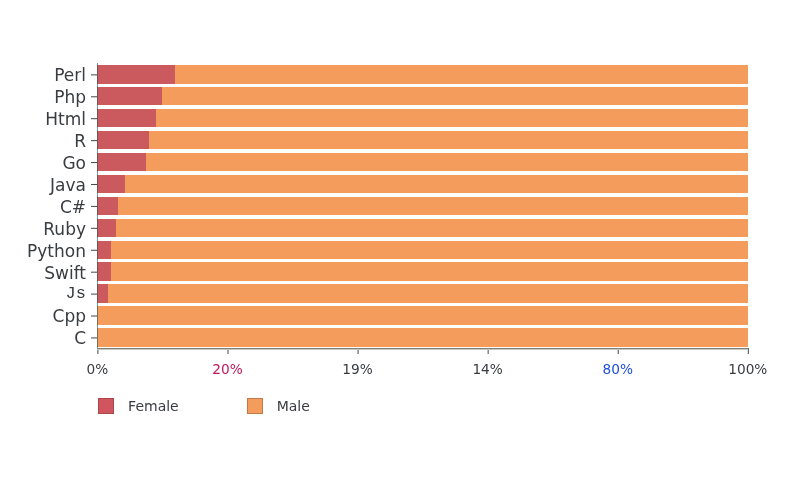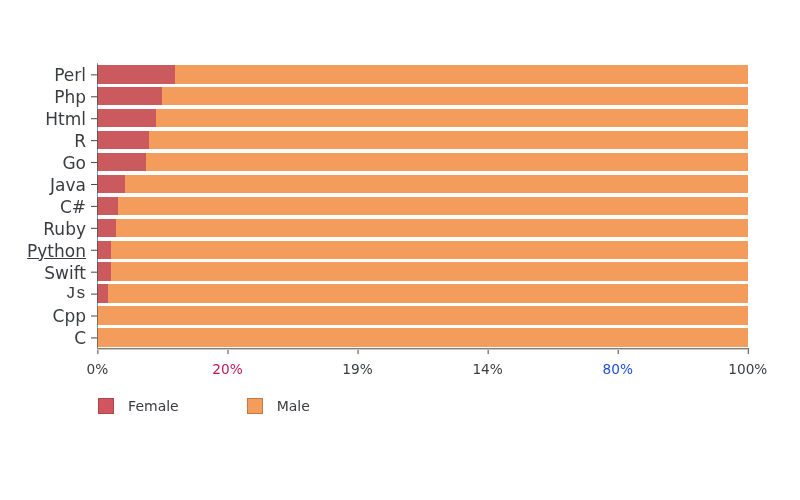--- a/index.html
+++ b/index.html
@@ -179,21 +179,21 @@
     <div class="ylabel" style="right: 714px; top: 132.031px; color: rgb(57, 60, 64);">R</div>
     <div class="ytick" style="left: 91.4px; top: 162px; width: 6px; height: 1.2px; transform: translateY(0.0538461px); background: rgb(68, 72, 76);"></div>
     <div class="ylabel" style="right: 714px; top: 153.954px; color: rgb(57, 60, 64); margin-left: 15px;">Go</div>
     <div class="ytick" style="left: 91.4px; top: 183px; width: 6px; height: 1.2px; transform: translateY(0.976923px); background: rgb(68, 72, 76);"></div>
     <div class="ylabel" style="right: 714px; top: 175.877px; color: rgb(57, 60, 64);">Java</div>
     <div class="ytick" style="left: 91.4px; top: 205px; width: 6px; height: 1.2px; transform: translateY(0.9px); background: rgb(68, 72, 76);"></div>
     <div class="ylabel" style="right: 714px; top: 197.8px; color: rgb(57, 60, 64);">C#</div>
     <div class="ytick" style="left: 91.4px; top: 227px; width: 6px; height: 1.2px; transform: translateY(0.823077px); background: rgb(68, 72, 76);"></div>
     <div class="ylabel" style="right: 714px; top: 219.723px; color: rgb(57, 60, 64);">Ruby</div>
     <div class="ytick" style="left: 91.4px; top: 249px; width: 6px; height: 1.2px; transform: translateY(0.746154px); background: rgb(68, 72, 76);"></div>
-    <div class="ylabel" style="right: 714px; top: 241.646px; color: rgb(57, 60, 64); text-decoration: underline;">Python</div>
+    <div class="ylabel" style="right: 714px; top: 241.646px; color: rgb(57, 60, 64);">Python</div>
     <div class="ytick" style="left: 91.4px; top: 271px; width: 6px; height: 1.2px; transform: translateY(0.669231px); background: rgb(68, 72, 76);"></div>
     <div class="ylabel" style="right: 714px; top: 263.569px; color: rgb(57, 60, 64);">Swift</div>
     <div class="ytick" style="left: 91.4px; top: 293px; width: 6px; height: 1.2px; transform: translateY(0.592308px); background: rgb(68, 72, 76);"></div>
     <div class="ylabel" style="right: 714px; top: 285.492px; color: rgb(57, 60, 64); font-family: Liberation Mono, monospace;">Js</div>
     <div class="ytick" style="left: 91.4px; top: 315px; width: 6px; height: 1.2px; transform: translateY(0.515385px); background: rgb(68, 72, 76);"></div>
     <div class="ylabel" style="right: 714px; top: 307.415px; color: rgb(57, 60, 64);">Cpp</div>
     <div class="ytick" style="left: 91.4px; top: 337px; width: 6px; height: 1.2px; transform: translateY(0.438462px); background: rgb(68, 72, 76);"></div>
     <div class="ylabel" style="right: 714px; top: 329.338px; color: rgb(57, 60, 64);">C</div>  
     </div>
 

